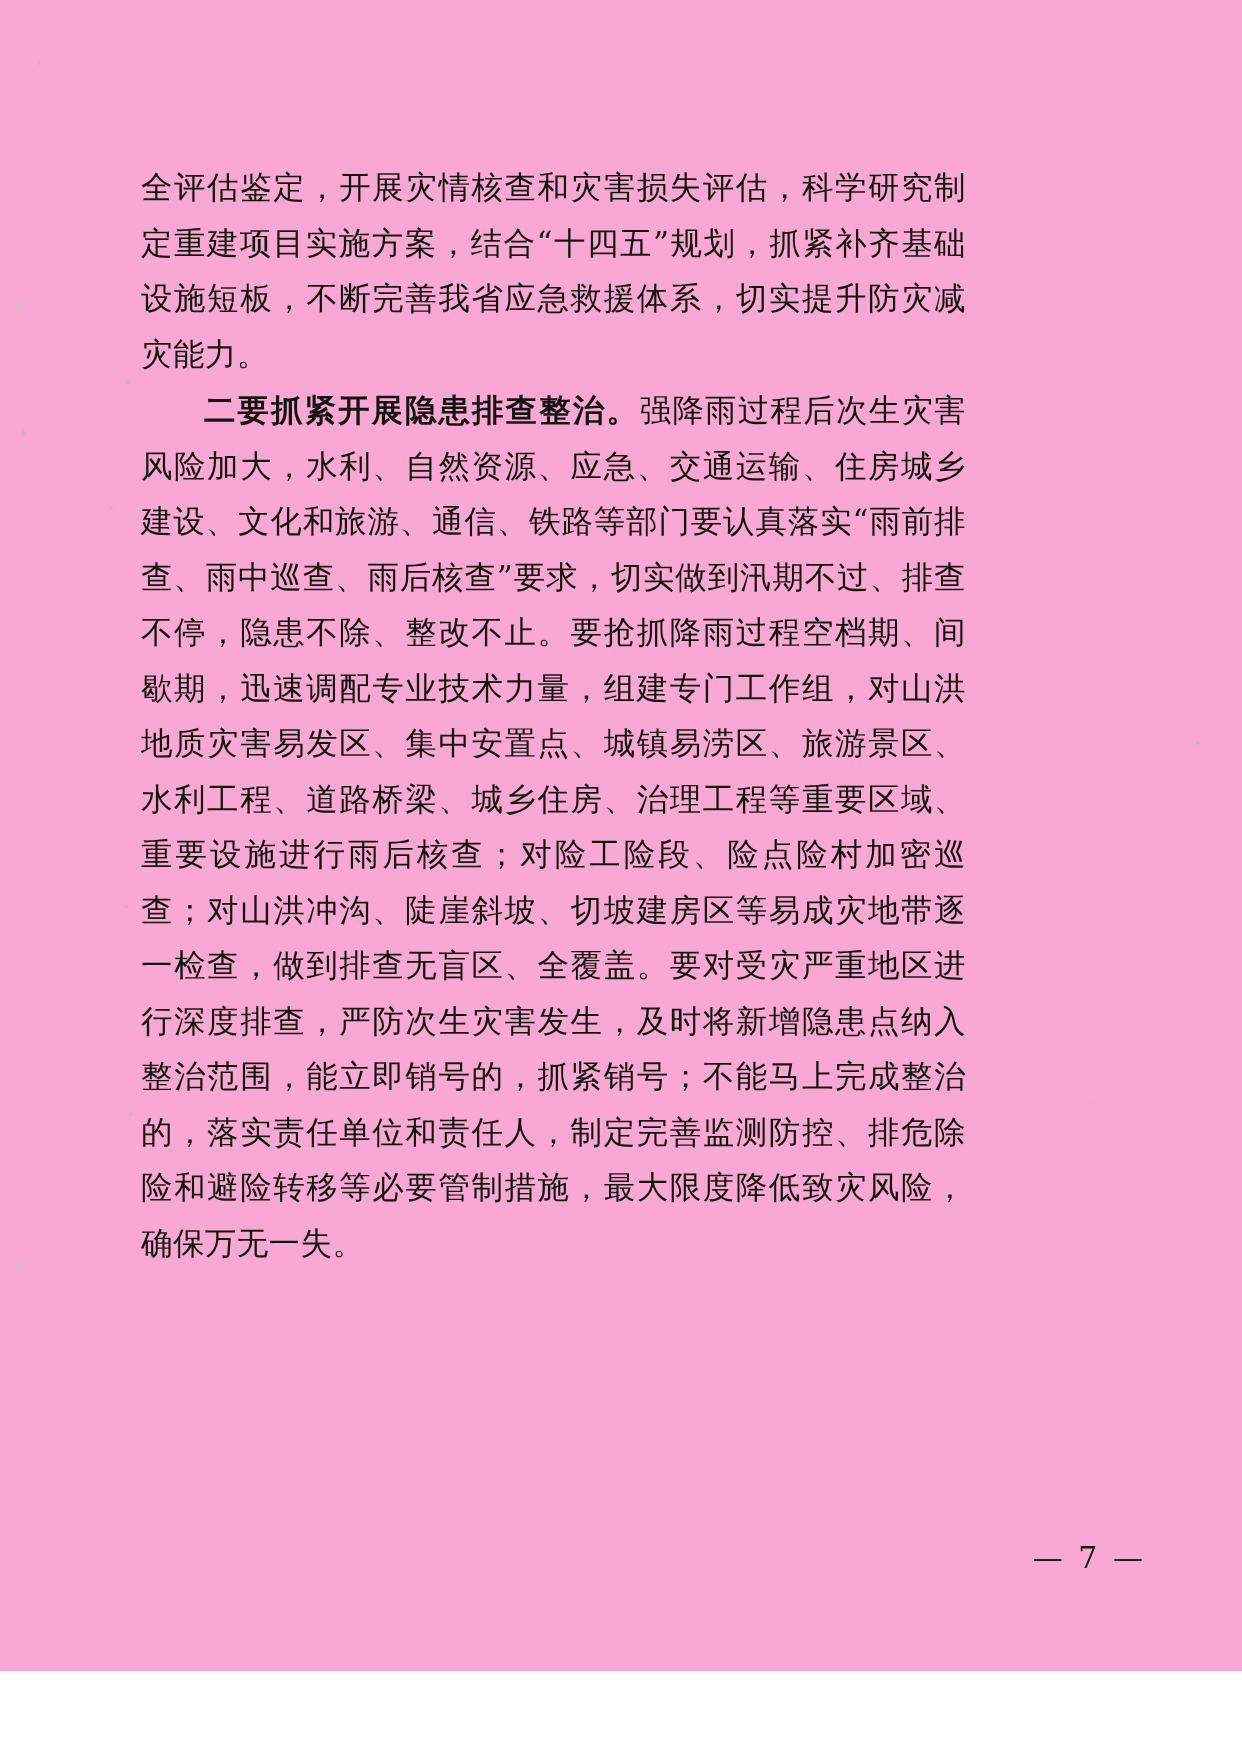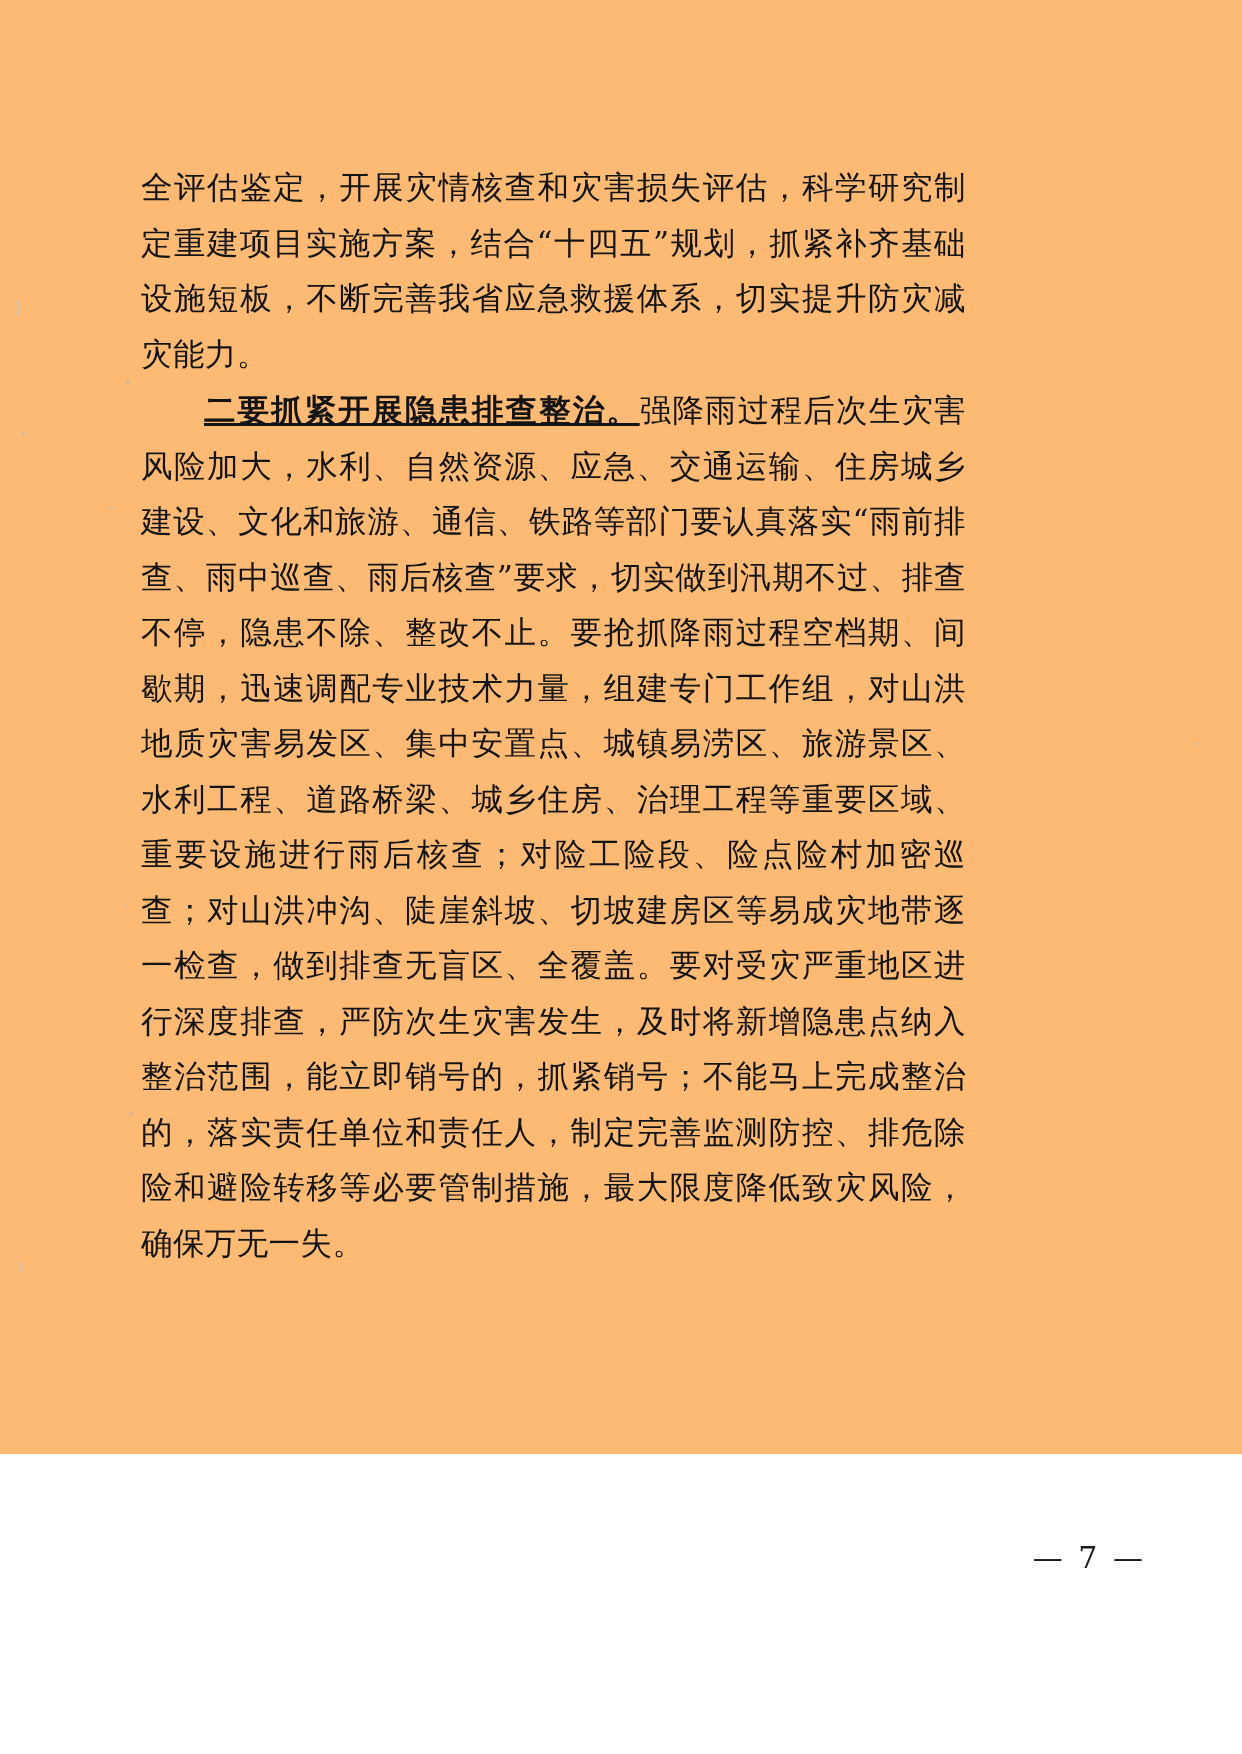--- a/index.html
+++ b/index.html
@@ -12,22 +12,22 @@
     height: 1754px;
     font-family: "DejaVu Serif", "Liberation Serif", serif;
     color: #131313;
     position: relative;
     overflow: hidden;
   }
   .page {
     position: absolute;
     left: 0; top: 0;
     width: 1242px;
-    height: 1454px;
-    background: #fdba74;
+    height: 1671px;
+    background: #f9a8d4;
   }
   
   .scan-tone {
     position: absolute;
     inset: 0;
     background:
       radial-gradient(circle at 12% 22%, rgba(0,0,0,0.022) 0 1px, transparent 2px),
       radial-gradient(circle at 88% 66%, rgba(0,0,0,0.02) 0 1px, transparent 2px),
       radial-gradient(circle at 30% 80%, rgba(0,0,0,0.018) 0 1px, transparent 2px),
       radial-gradient(circle at 60% 12%, rgba(0,0,0,0.015) 0 1px, transparent 2px);
@@ -58,21 +58,20 @@
   }
   p.para + p.para {
     margin-top: 0px;
   }
   .indent {
     text-indent: 63px;
   }
   .bold-lead {
     font-weight: 700;
     letter-spacing: 1.2px;
-    text-decoration: underline;
   }
   .page-number {
     position: absolute;
     left: 0;
     right: 96px;
     top: 1540px;
     text-align: right;
     font-size: 30px;
     letter-spacing: 3px;
     color: #1a1a1a;

